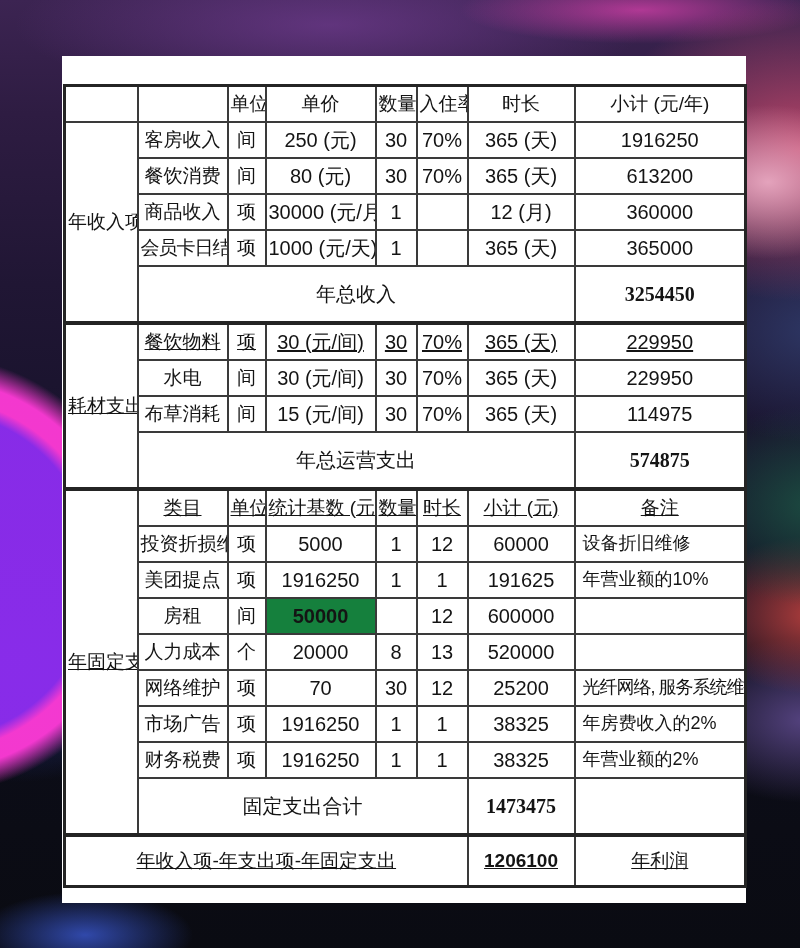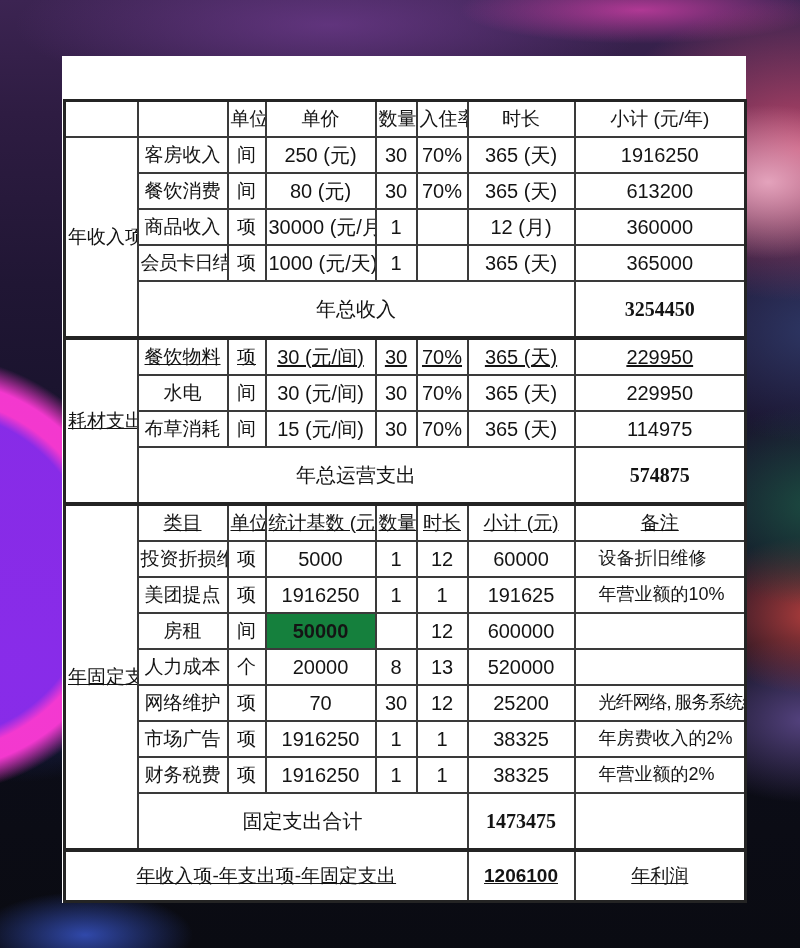--- a/index.html
+++ b/index.html
@@ -22,37 +22,37 @@
       radial-gradient(180px 115px at 805px 720px, rgba(92,72,138,0.90) 0%, rgba(92,72,138,0) 72%),
       radial-gradient(150px 60px at 85px 935px, rgba(58,88,208,0.80) 0%, rgba(58,88,208,0) 72%),
       radial-gradient(420px 100px at 330px 25px, rgba(118,62,150,0.65) 0%, rgba(118,62,150,0) 75%),
       linear-gradient(180deg,#3c2452 0%,#2e1c42 12%,#201634 30%,#141128 55%,#0c0d18 75%,#0a0b12 100%);
   }
   .sheet{
     position:absolute;left:62px;top:56px;width:684px;height:847px;
     background:#ffffff;box-sizing:border-box;padding-top:28px;
   }
   table.main{
-    border-collapse:collapse;table-layout:fixed;width:681px;margin:15px 1px;
+    border-collapse:collapse;table-layout:fixed;width:681px;margin:0 1px;
     border:3px solid #242424;
   }
   td{
     border:2px solid #3a3a3a;text-align:center;vertical-align:middle;
     font-size:19px;color:#141414;padding:0 2px;overflow:hidden;white-space:nowrap;
     height:34px;line-height:1.1;
   }
   tr.tall td{height:54px;font-family:Liberation Serif, serif;}
   tr.bottom td{height:48px;font-size:19px;}
   tr.thick td{border-top:4px solid #242424;text-decoration:underline;}
   td.group{font-size:19px;padding:2px;}
   td.name{font-size:19px;}
   td.num{font-size:20px;letter-spacing:0px;}
   td.total-label{font-size:20px;}
   td.total-value{font-weight:700;font-size:20px;}
-  td.note-cell{text-align:left;padding-left:23px;font-size:18px;}
+  td.note-cell{text-align:left;padding-left:7px;font-size:18px;}
   td.hl{background:#15803d;font-weight:700;}
   td.hdr{font-size:19px;}
 </style>
 </head>
 <body>
 
 <div id="backdrop"></div>
 
 <div class="sheet">
   <table class="main">

